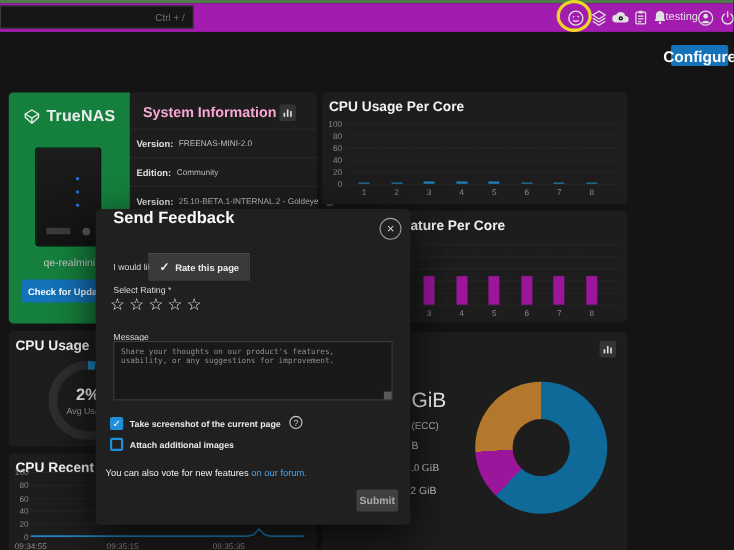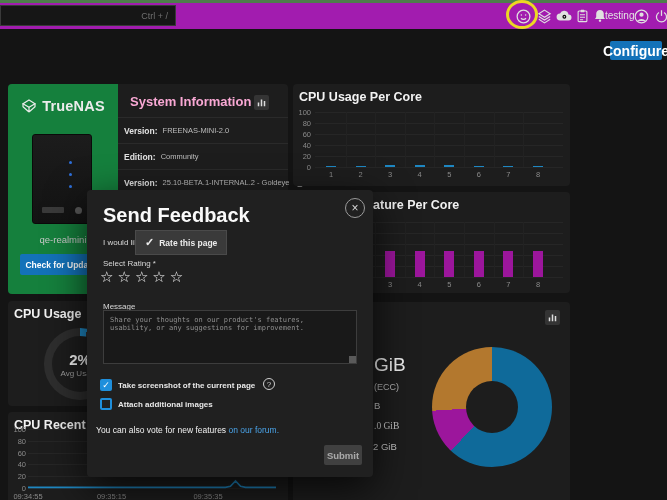--- a/index.html
+++ b/index.html
@@ -72,21 +72,21 @@
   #mem-big { left:81px; top:52px; font-size:19px; color:#ededed; }
   #mem-ecc { left:81px; top:80px; font-size:9px; color:#b5b5b5; }
   .mem-frag { position:absolute; left:81px; font-size:9.5px; color:#c8c8c8; }
   .frag-0 { top:98px; } .frag-1 { top:119px;font-family:Liberation Serif, serif; } .frag-2 { left:80px; top:139px; }
   #donut { left:139px; top:45px; width:120px; height:120px; border-radius:50%; }
   #donut-hole { left:34px; top:34px; width:52px; height:52px; border-radius:50%; background:#1d1d1d; }
 
   
   #modal { left:87px; top:190px; width:286px; height:287px; background:#202020; border-radius:4px;
            box-shadow:0 12px 40px rgba(0,0,0,.75); z-index:50; }
-  #modal-title { left:16px; top:0; font-size:20px; font-weight:bold; color:#fafafa;margin-top:14px; }
+  #modal-title { left:16px; top:0; font-size:15px; font-weight:bold; color:#fafafa; }
   #modal-close { left:258px; top:8px; width:20px; height:20px; border:1.5px solid #9a9a9a; border-radius:50%;
                  display:flex; align-items:center; justify-content:center; font-size:12px; color:#d6d6d6; cursor:pointer; }
   #like-label { left:16px; top:48px; font-size:8px; color:#d8d8d8; }
   #toggle-group { left:48px; top:40px; height:25px; display:flex; border:1px solid #4a4a4a; }
   .toggle-btn { display:flex; align-items:center; justify-content:center; gap:5px; padding:0 9px;
                 font-size:8.5px; font-weight:bold; color:#ececec; background:#262626; cursor:pointer; white-space:nowrap; }
   .toggle-btn.selected { background:#3a3a3a; }
   .toggle-btn .chk { font-size:11px; }
   #rating-label { left:16px; top:69px; font-size:8px; color:#d8d8d8;text-align:center; }
   #stars { left:13px; top:78px; display:flex; gap:4px; }

